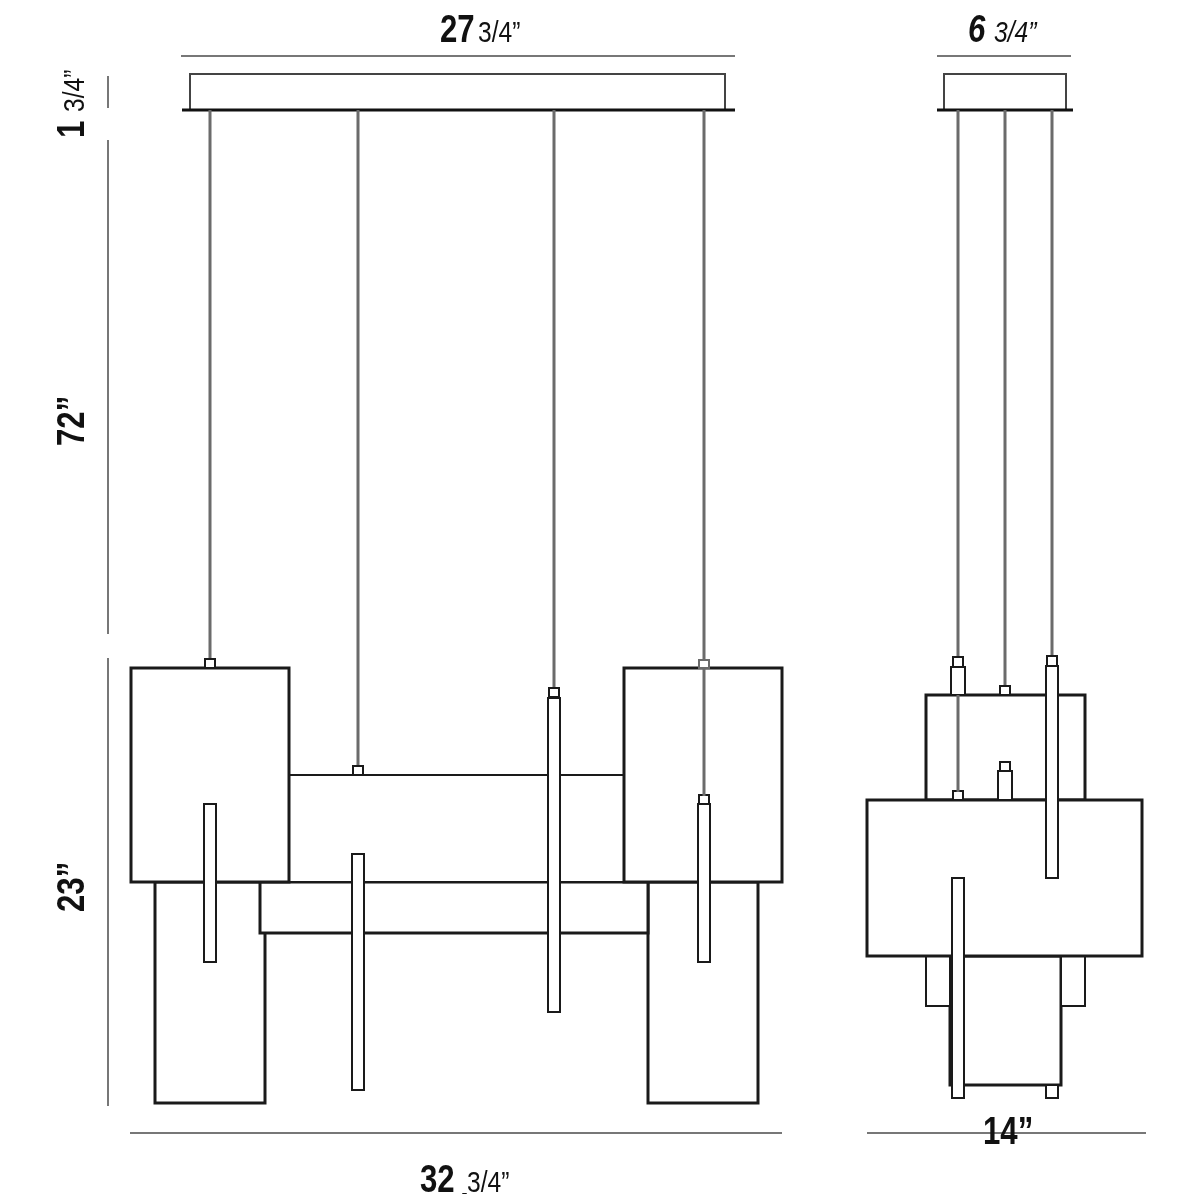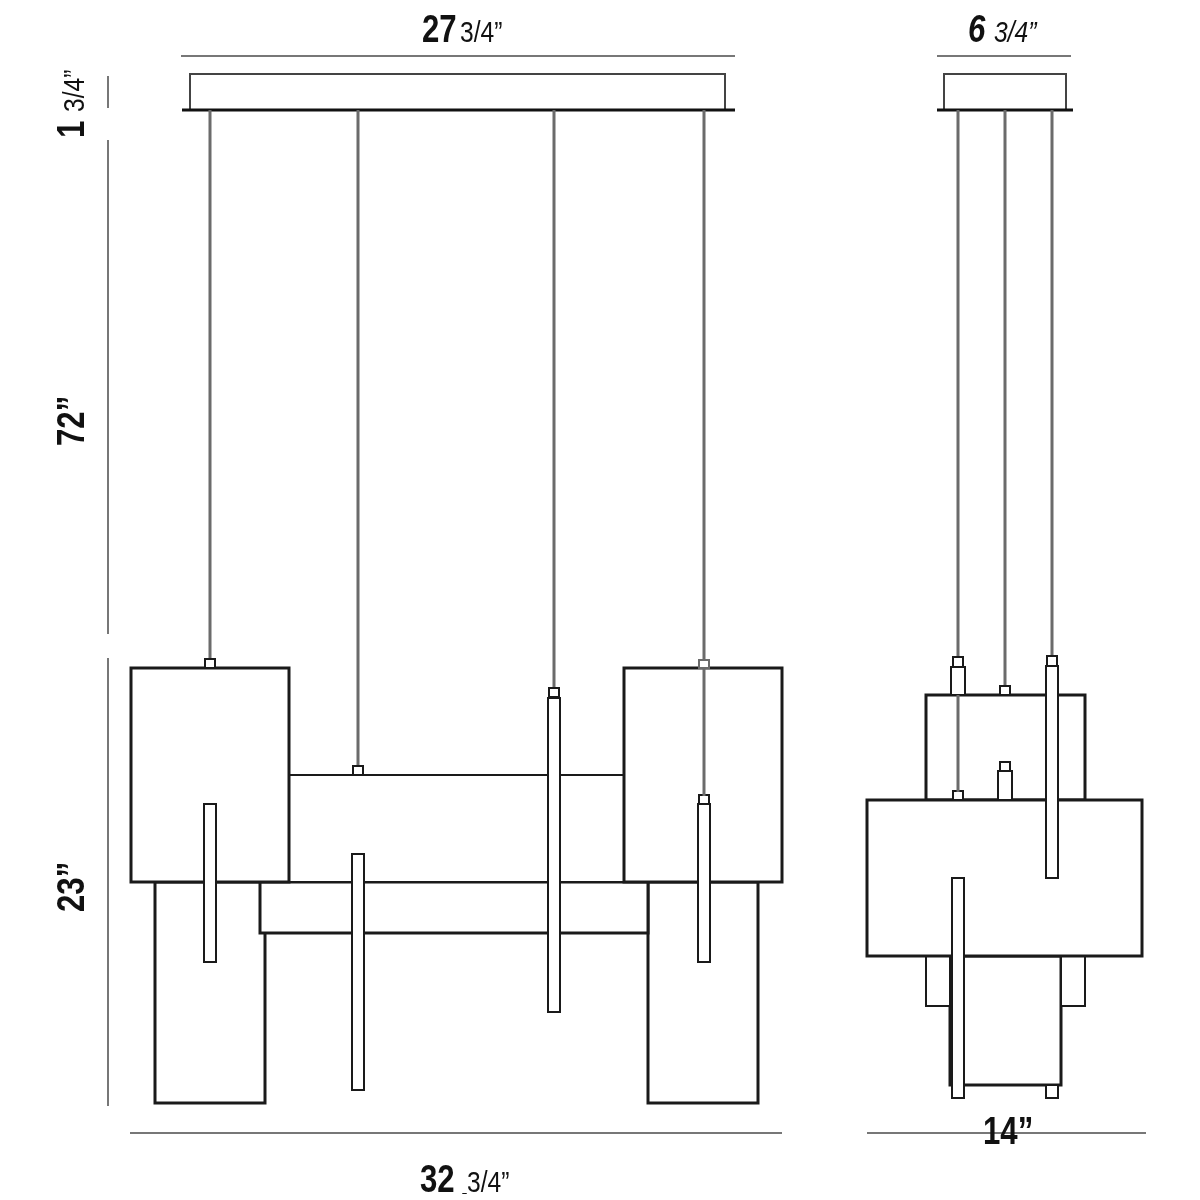--- a/index.html
+++ b/index.html
@@ -98,21 +98,21 @@
 
     <rect x="1046" y="666" width="12" height="212" stroke-width="2"></rect>
     <rect x="952" y="878" width="12" height="220" stroke-width="2"></rect>
     <rect x="1046" y="1085" width="12" height="13" stroke-width="2"></rect>
     <line x1="958" y1="695" x2="958" y2="792" stroke="#6b6b6b" stroke-width="3"></line>
 
     <line x1="867" y1="1133" x2="1146" y2="1133" stroke="#777" stroke-width="2"></line>
   </g>
 </svg>
 
-<div class="lbl" style="left:422px; top:10px;">
+<div class="lbl" style="left:440px; top:10px;">
   <span class="whole">27</span><span class="part" style="margin-left:-4px">3/4”</span>
 </div>
 
 <div class="lbl" style="left:968px; top:10px;font-style:italic;">
   <span class="whole">6</span>&nbsp;<span class="part">3/4”</span>
 </div>
 
 <div class="lbl vert" style="left:52px; top:138px;">
   <span class="whole">1</span>&nbsp;<span class="part">3/4”</span>
 </div>

